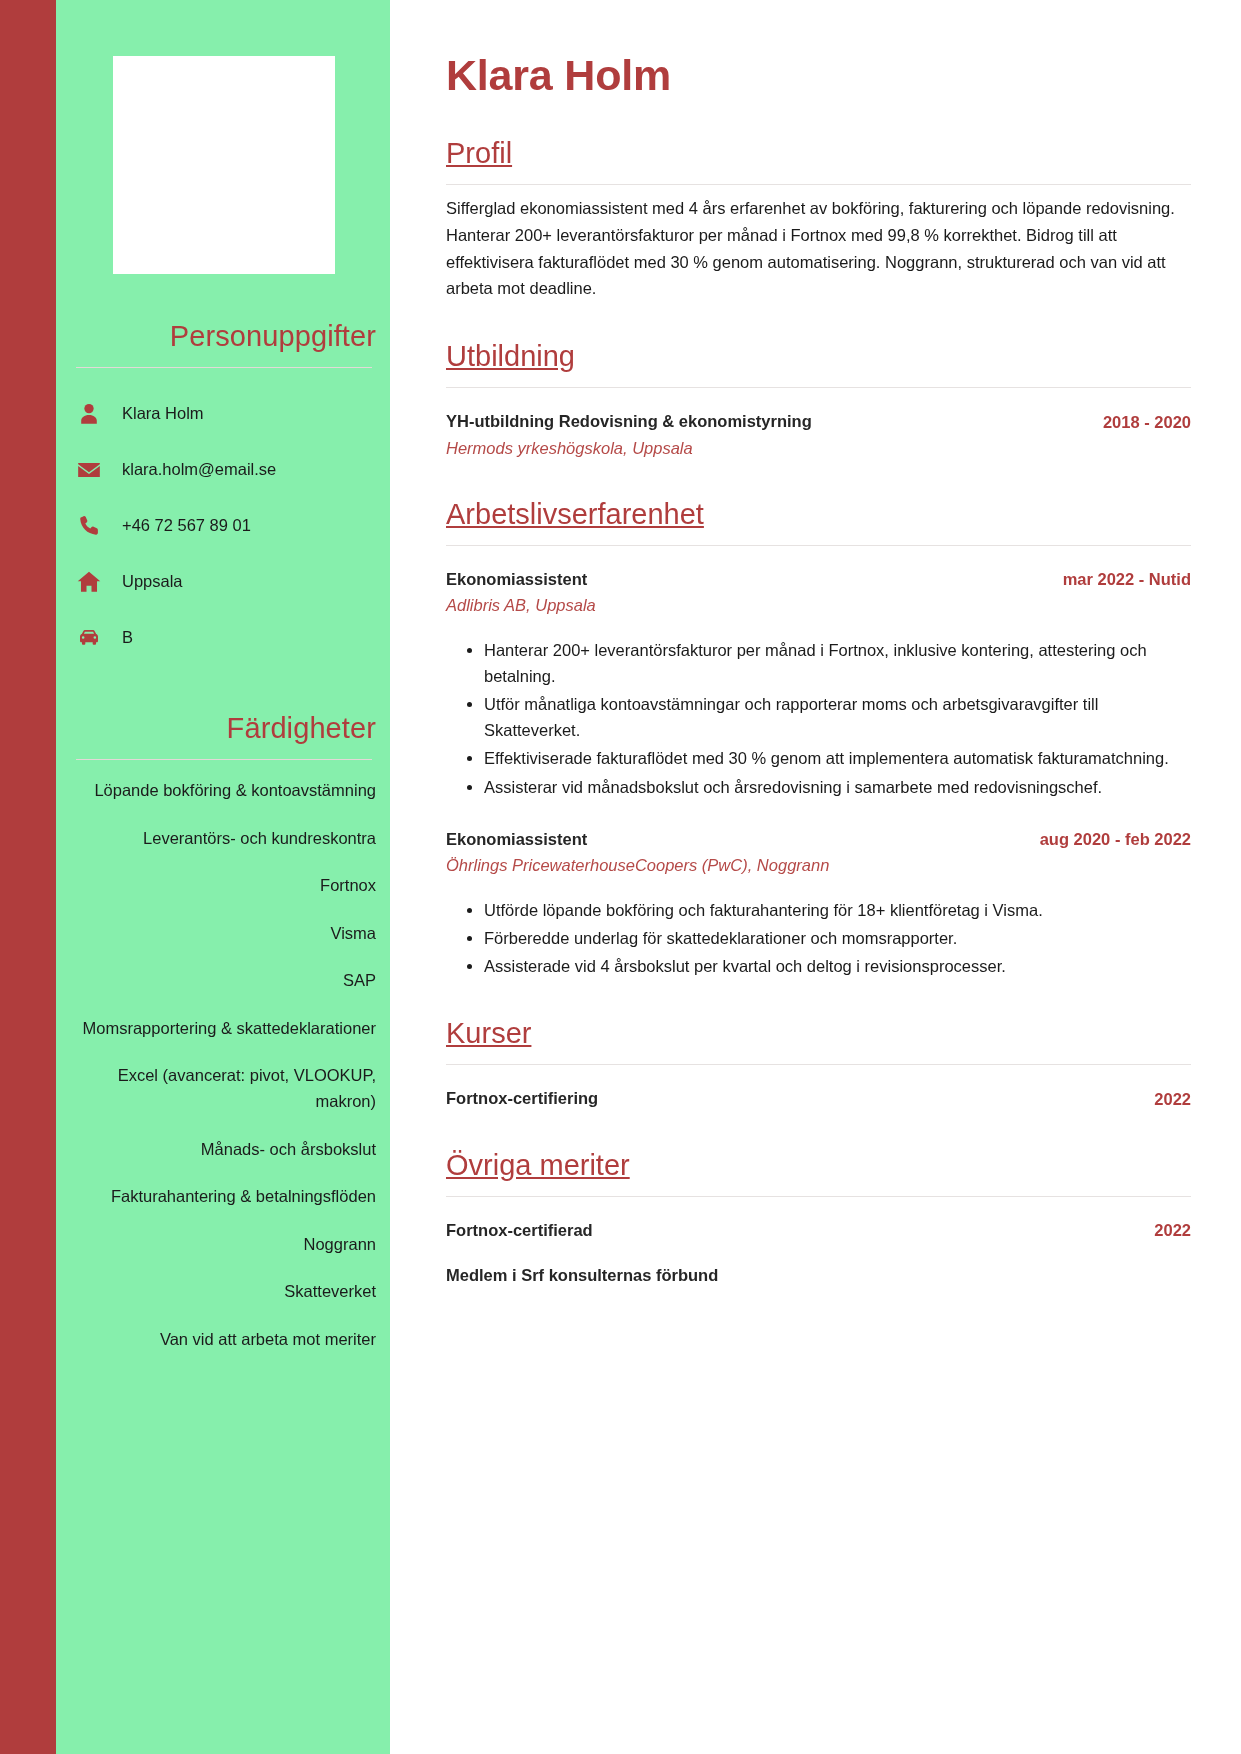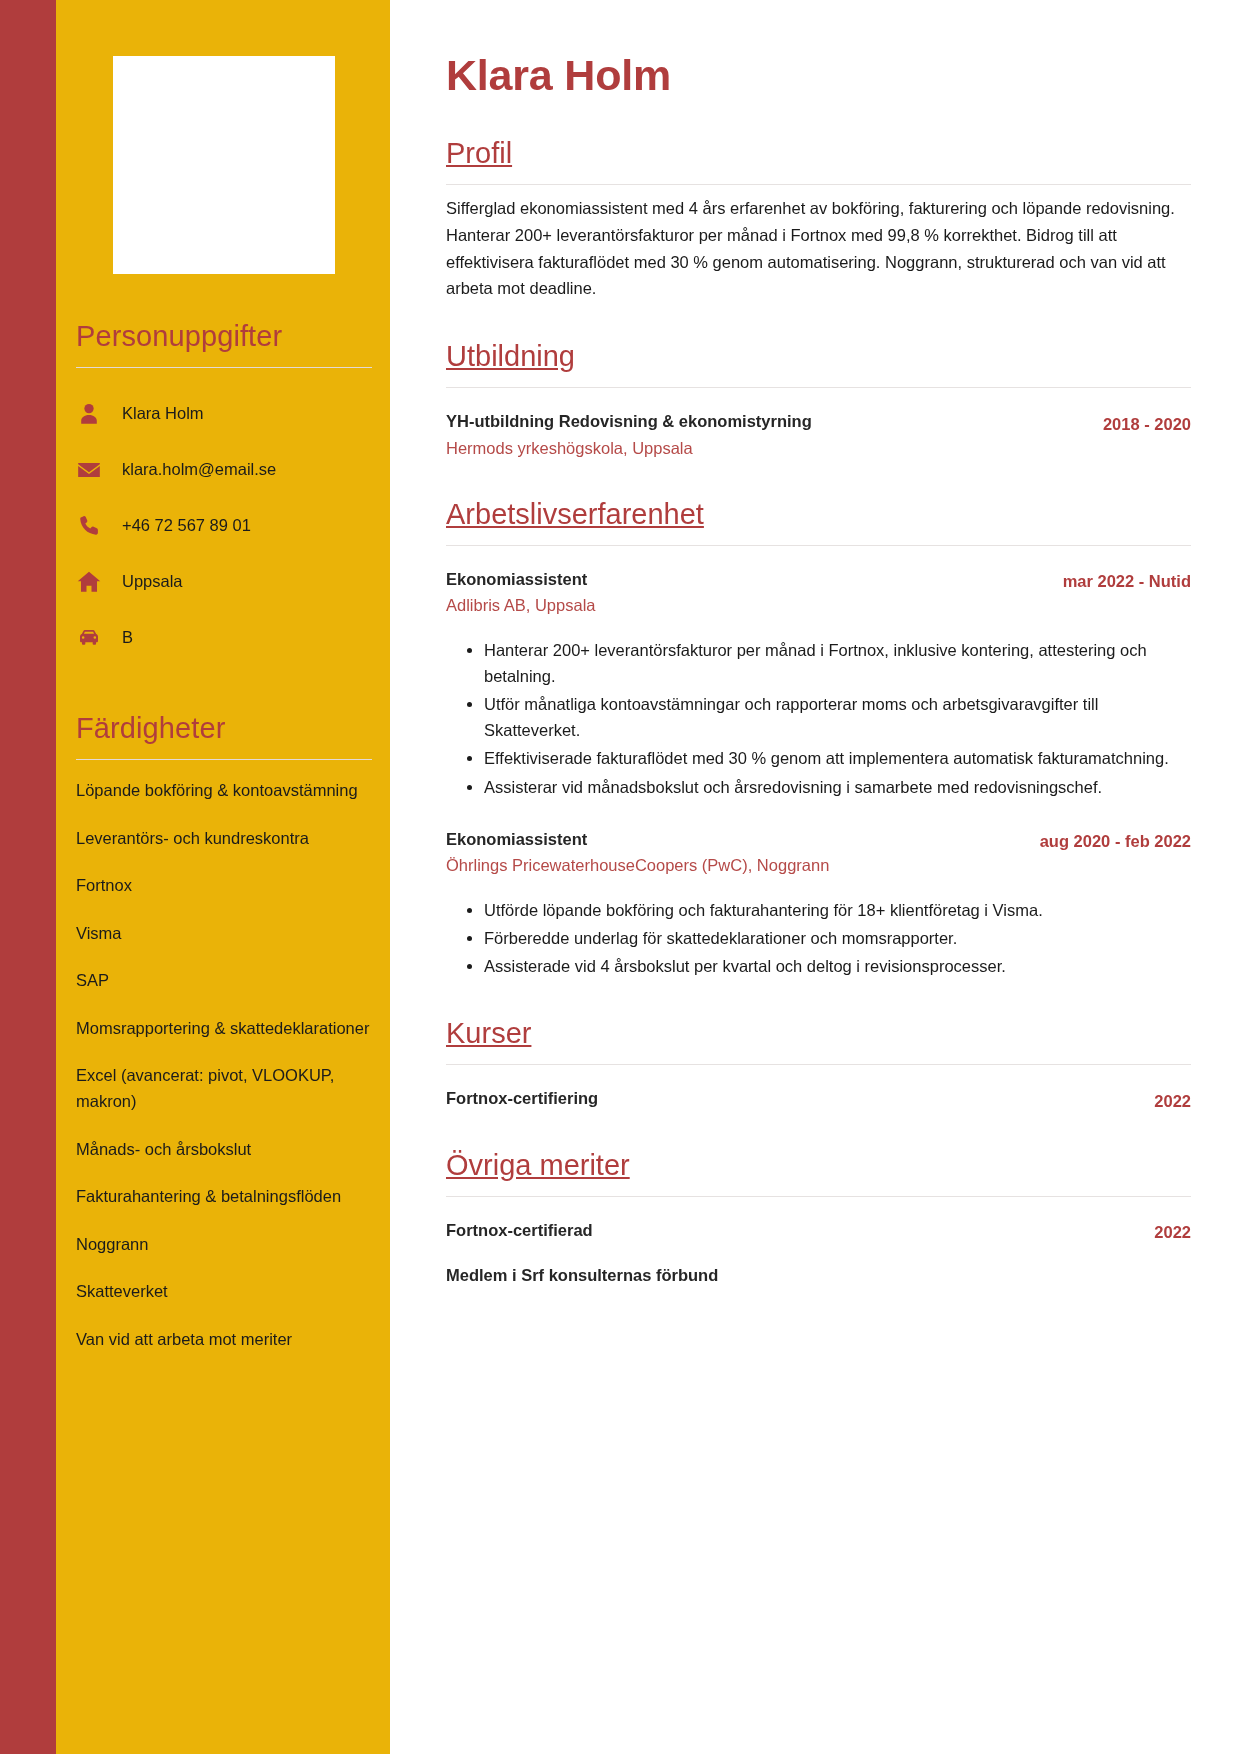--- a/index.html
+++ b/index.html
@@ -24,23 +24,24 @@
     width: 56px;
     flex: 0 0 56px;
     background: #b03d3d;
     height: 100%;
   }
 
   
   .sidebar {
     width: 334px;
     flex: 0 0 334px;
-    background: #eab308;
+    background: #86efac;
     height: 100%;
     padding: 0 14px 0 16px;
+    text-align: right;
   }
 
   .photo-wrap {
     padding-top: 56px;
     display: flex;
     justify-content: center;
   }
   .photo {
     width: 222px;
     height: 218px;
@@ -123,21 +124,21 @@
   .profile-text {
     font-size: 16.5px;
     color: #1b1b1b;
     line-height: 1.62;
     margin-top: 10px;
   }
 
   .entry { margin-top: 22px; }
   .entry-head {
     display: flex;
-    align-items: flex-end;
+    align-items: center;
     justify-content: space-between;
     gap: 18px;
   }
   .entry-title {
     font-size: 16.5px;
     font-weight: 700;
     color: #262626;
     line-height: 1.42;
     max-width: 430px;
   }
@@ -146,20 +147,21 @@
     font-weight: 700;
     color: #b03d3d;
     white-space: nowrap;
     padding-top: 1px;
   }
   .entry-sub {
     font-size: 16.5px;
     color: #b54a48;
     margin-top: 3px;
     line-height: 1.4;
+    font-style: italic;
   }
 
   .bullets {
     margin: 20px 0 0 0;
     padding-left: 38px;
   }
   .bullets li {
     font-size: 16.5px;
     color: #1b1b1b;
     line-height: 1.58;

